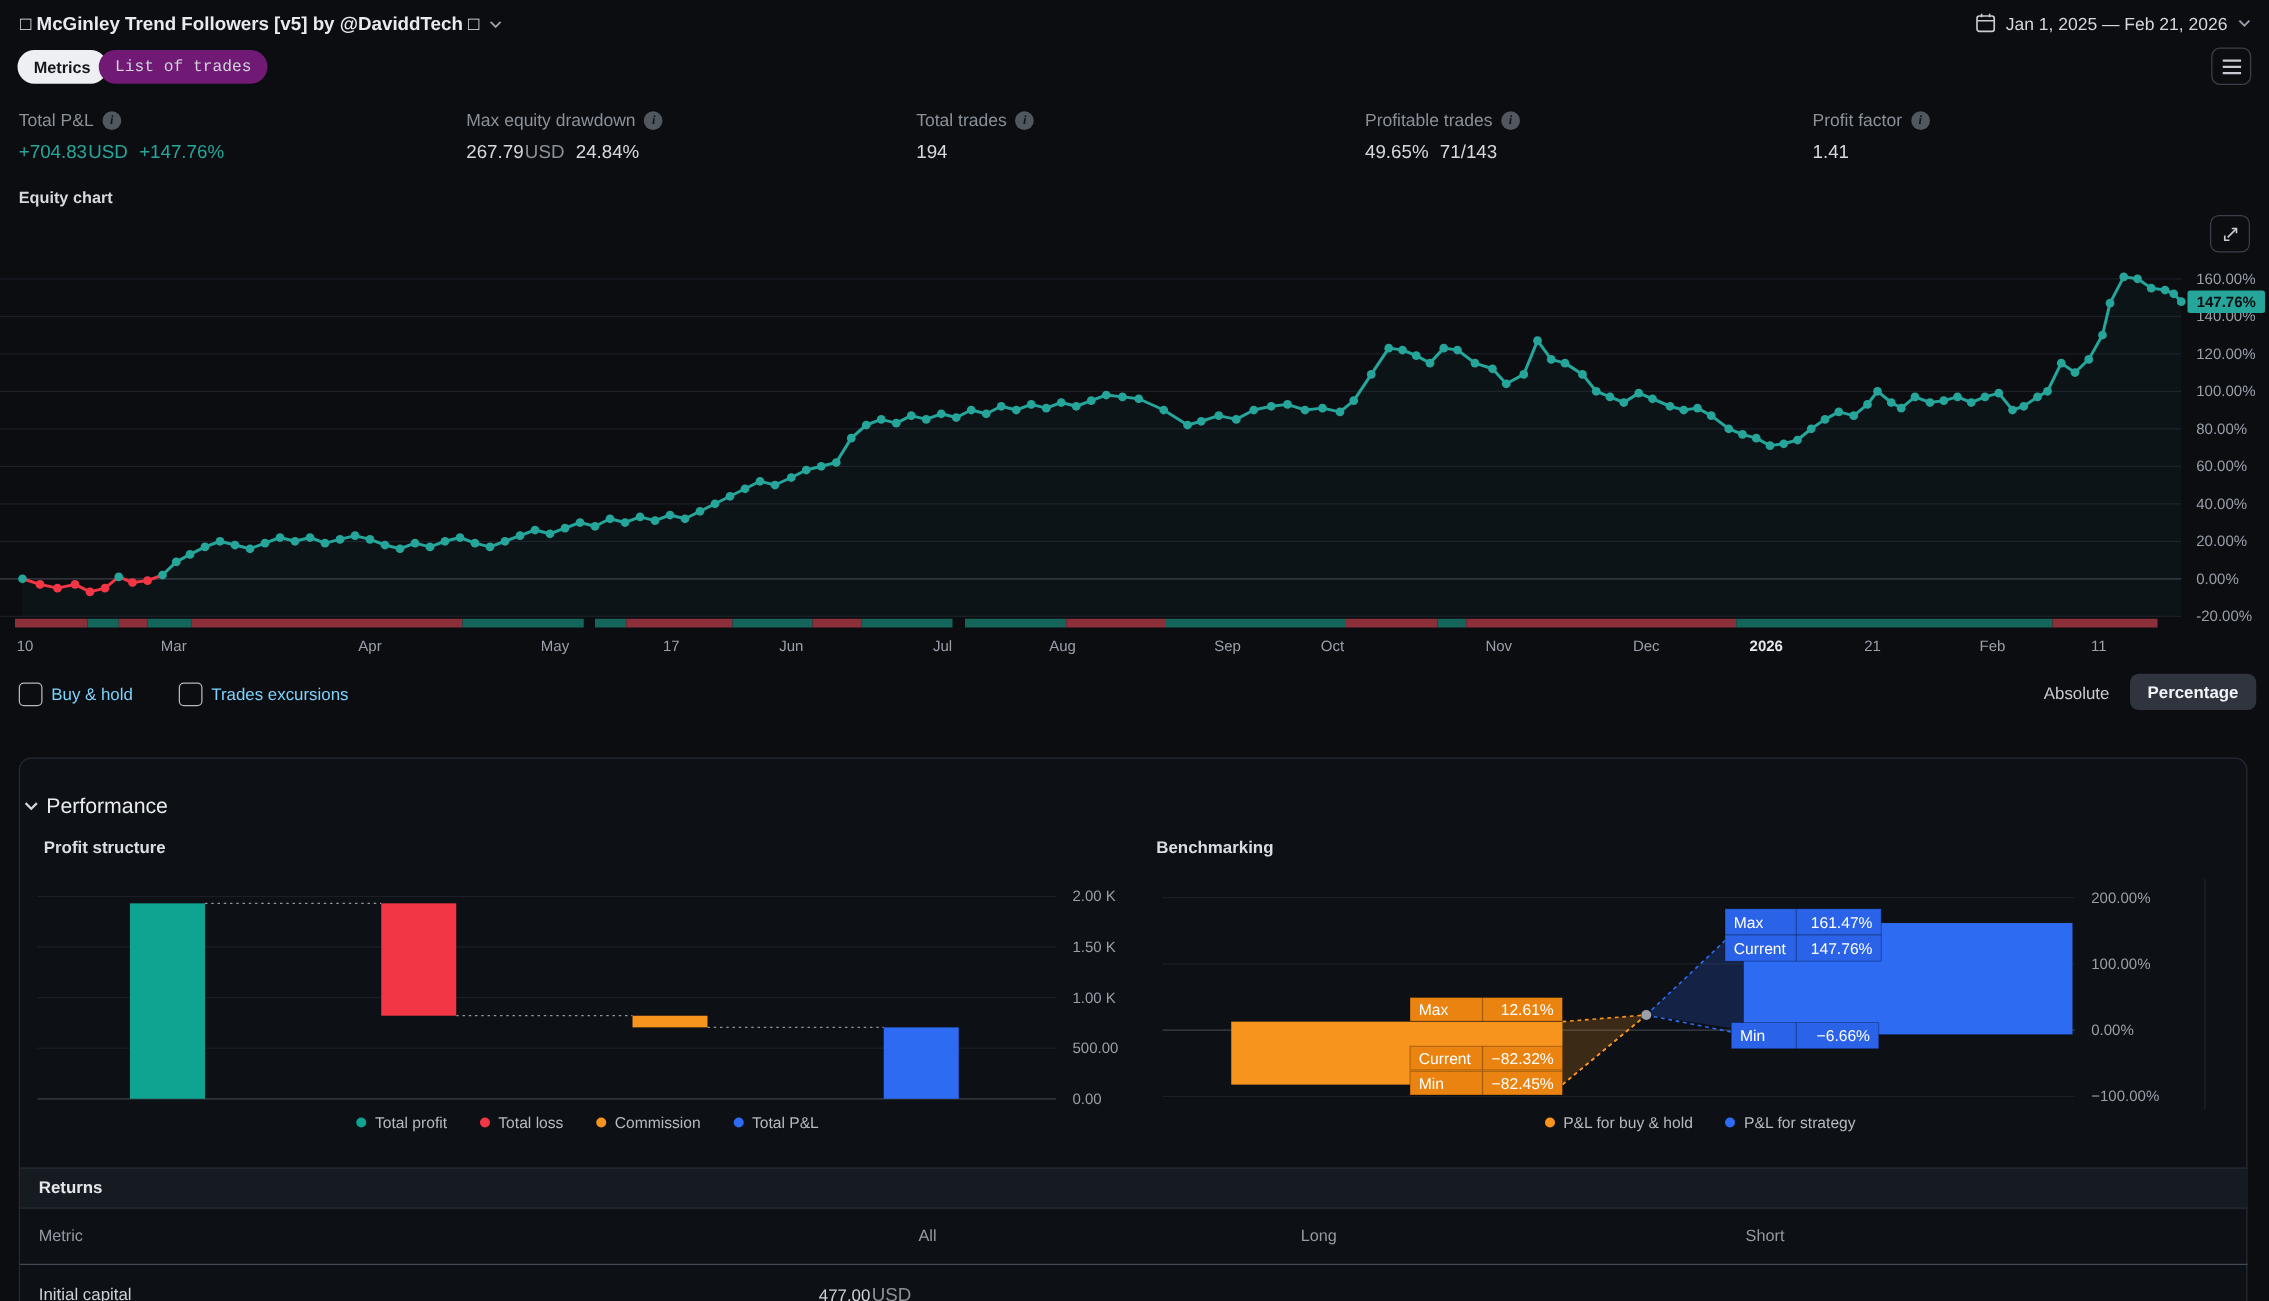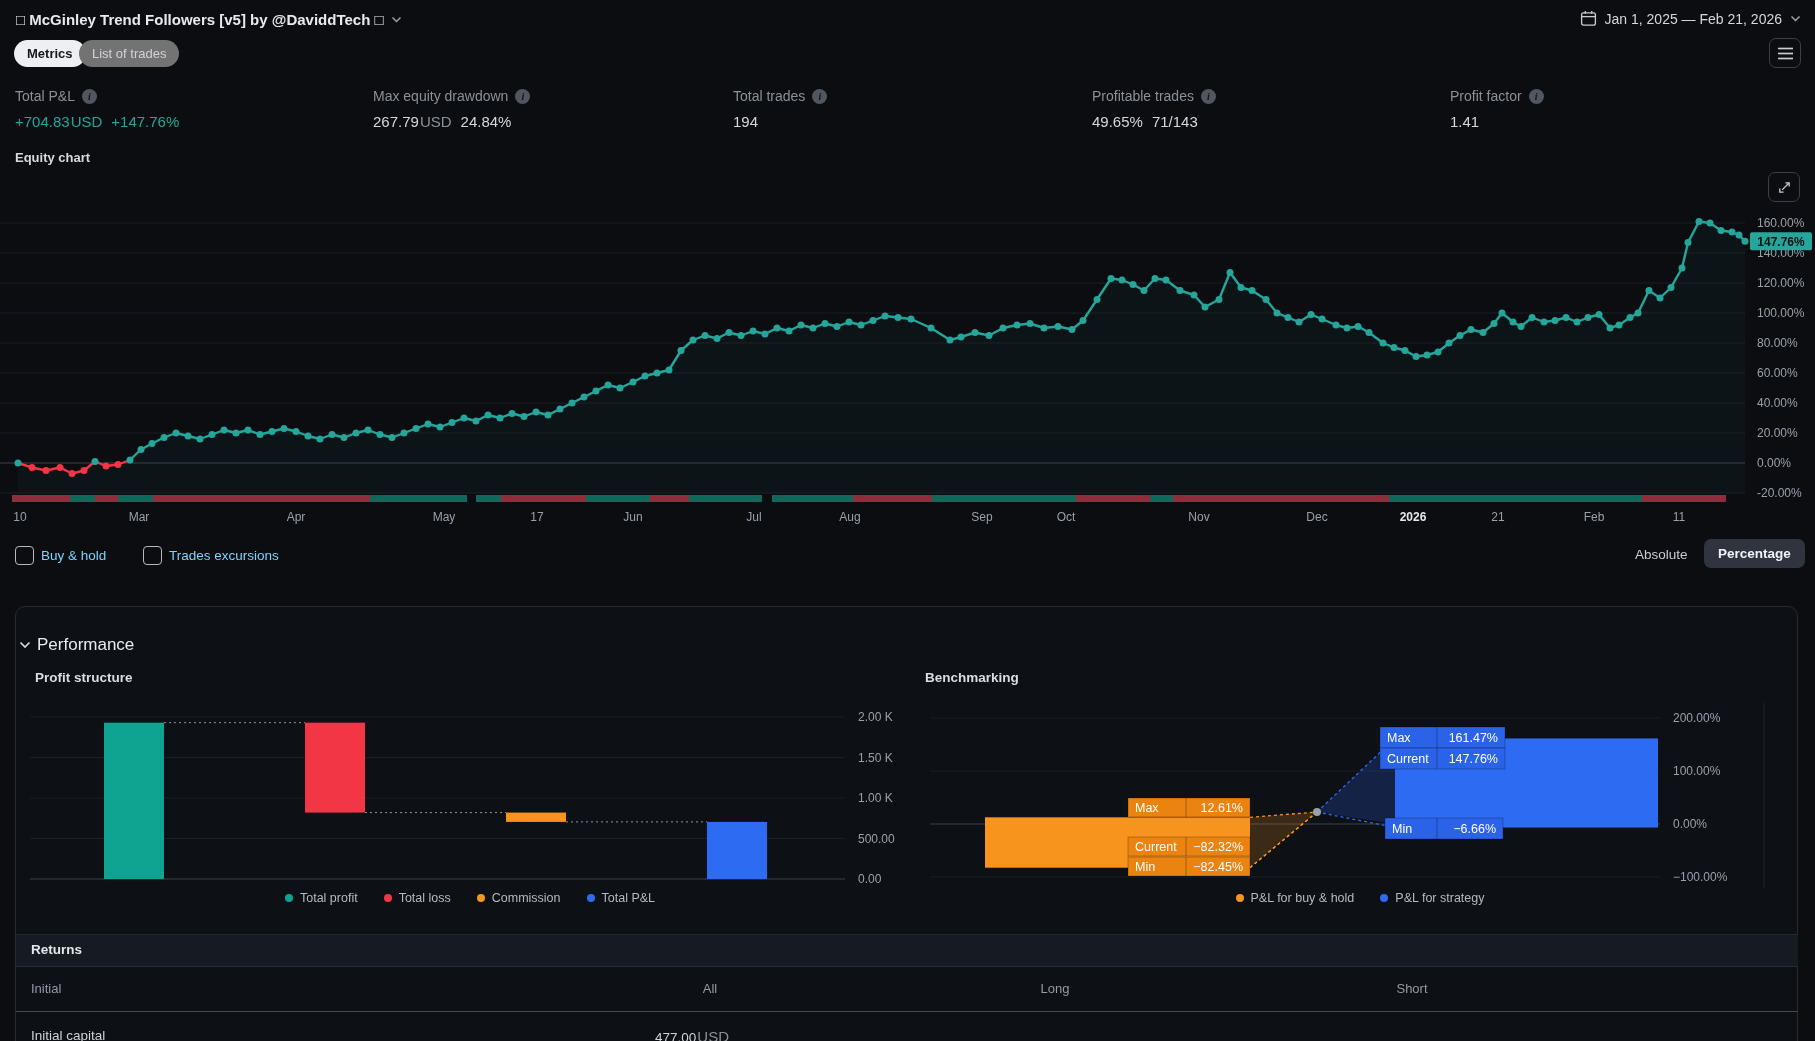--- a/index.html
+++ b/index.html
@@ -9,21 +9,21 @@
 
   
   .title{left:16px;top:11px;font-size:15px;font-weight:bold;color:#e8eaee;display:flex;align-items:center;gap:7px;}
   .chev{display:inline-block;}
   .daterange{right:14px;top:10px;display:flex;align-items:center;gap:8px;font-size:14px;color:#d4d7dd;cursor:pointer;}
 
   
   .tab{top:40px;height:27px;border-radius:15px;font-size:13px;display:flex;align-items:center;
        padding:0 13px;cursor:pointer;border:none;}
   .tab.active{left:14px;background:#edeff2;color:#14171c;font-weight:bold;}
-  .tab.idle{left:79px;background:#737373;color:#d0d3d9;}
+  .tab.idle{left:79px;background:#701a75;color:#d0d3d9;font-family:Liberation Mono, monospace;}
   .iconbtn{border:1px solid #3a3f49;border-radius:7px;background:transparent;display:flex;
        align-items:center;justify-content:center;cursor:pointer;}
   .panelbtn{right:14px;top:38px;width:32px;height:30px;}
   .expandbtn{left:1768px;top:172px;width:32px;height:30px;}
 
   
   .stat{top:88px;}
   .stat-label{font-size:14px;color:#8b9199;display:flex;align-items:center;gap:7px;}
   .info{width:15px;height:15px;border-radius:50%;background:#51565f;color:#101318;font-size:10px;
         font-weight:bold;font-style:italic;display:inline-flex;align-items:center;justify-content:center;
@@ -615,22 +615,22 @@
         <span>P&amp;L for buy &amp; hold</span>
       </div>
       <div class="li">
         <span class="dot" style="background: rgb(44, 107, 242);"></span>
         <span>P&amp;L for strategy</span>
       </div>
     </div>
 
   <div class="abs returns-band"></div>
   <div class="abs returns-title">Returns</div>
-  <div class="abs th" style="left:31px">Initial</div>
-  <div class="abs th col-center" style="left:710px">All</div>
+  <div class="abs th" style="left:31px">Metric</div>
+  <div class="abs th col-center" style="left:742px">All</div>
   <div class="abs th col-center" style="left:1055px">Long</div>
   <div class="abs th col-center" style="left:1412px">Short</div>
   <div class="abs thead-border"></div>
   <div class="abs td" style="left:31px">Initial capital</div>
   <div class="abs td col-center" style="left:692px">
     <span>477.00</span><span class="unit">USD</span>
   </div>
 
 </div>
 

